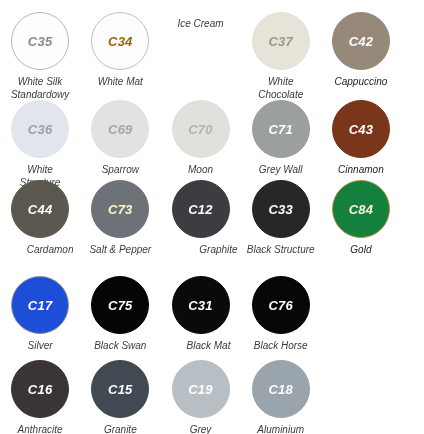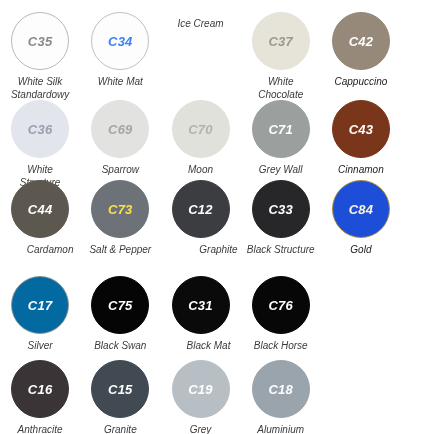--- a/index.html
+++ b/index.html
@@ -76,21 +76,21 @@
     <div class="swatch-row" style="top: 12px;">
       <div class="swatch-cell">
         <div class="swatch-circle" style="background: rgb(253, 253, 253); border: 1px solid rgb(185, 185, 185);">
           <span class="swatch-code" style="color: rgb(138, 138, 138);">C35</span>
         </div>
         <div class="swatch-label" style="color: rgb(59, 59, 59);">White Silk
 Standardowy</div>
       </div>
       <div class="swatch-cell">
         <div class="swatch-circle" style="background: rgb(253, 253, 253); border: 1px solid rgb(192, 192, 192);">
-          <span class="swatch-code" style="color: #3b82f6;">C34</span>
+          <span class="swatch-code" style="color: #a16207;">C34</span>
         </div>
         <div class="swatch-label" style="color: rgb(59, 59, 59);">White Mat</div>
       </div>
       <div class="swatch-cell">
         <div class="swatch-label" style="color: rgb(59, 59, 59);">Ice Cream</div>
       </div>
       <div class="swatch-cell">
         <div class="swatch-circle" style="background: rgb(230, 227, 217); border: 1px solid rgb(230, 227, 217);">
           <span class="swatch-code" style="color: rgb(154, 152, 144);">C37</span>
         </div>
@@ -139,46 +139,46 @@
     </div>
     <div class="swatch-row" style="top: 180px;">
       <div class="swatch-cell">
         <div class="swatch-circle" style="background: rgb(93, 88, 79); border: 1px solid rgb(93, 88, 79);">
           <span class="swatch-code" style="color: rgb(255, 255, 255);">C44</span>
         </div>
         <div class="swatch-label" style="color: rgb(59, 59, 59); margin-left: 20px;">Cardamon</div>
       </div>
       <div class="swatch-cell">
         <div class="swatch-circle" style="background: rgb(108, 114, 120); border: 1px solid rgb(108, 114, 120);">
-          <span class="swatch-code" style="color: #fde047;">C73</span>
+          <span class="swatch-code" style="color: #fef9c3;">C73</span>
         </div>
         <div class="swatch-label" style="color: rgb(59, 59, 59);">Salt &amp; Pepper</div>
       </div>
       <div class="swatch-cell">
         <div class="swatch-circle" style="background: rgb(59, 61, 64); border: 1px solid rgb(59, 61, 64);">
           <span class="swatch-code" style="color: rgb(255, 255, 255);">C12</span>
         </div>
         <div class="swatch-label" style="color: rgb(59, 59, 59); padding-left: 36px;">Graphite</div>
       </div>
       <div class="swatch-cell">
         <div class="swatch-circle" style="background: rgb(39, 39, 42); border: 1px solid rgb(39, 39, 42);">
           <span class="swatch-code" style="color: rgb(255, 255, 255);">C33</span>
         </div>
         <div class="swatch-label" style="color: rgb(59, 59, 59);">Black Structure</div>
       </div>
       <div class="swatch-cell">
-        <div class="swatch-circle" style="background: #1d4ed8; border: 1px solid rgb(174, 143, 64);">
+        <div class="swatch-circle" style="background: #15803d; border: 1px solid rgb(174, 143, 64);">
           <span class="swatch-code" style="color: rgb(253, 245, 224);">C84</span>
         </div>
         <div class="swatch-label" style="color: rgb(27, 27, 27);">Gold</div>
       </div>
     </div>
     <div class="swatch-row" style="top: 276px;">
       <div class="swatch-cell">
-        <div class="swatch-circle" style="background: #0369a1; border: 1px solid rgb(141, 150, 153);">
+        <div class="swatch-circle" style="background: #1d4ed8; border: 1px solid rgb(141, 150, 153);">
           <span class="swatch-code" style="color: rgb(255, 255, 255);">C17</span>
         </div>
         <div class="swatch-label" style="color: rgb(59, 59, 59);">Silver</div>
       </div>
       <div class="swatch-cell">
         <div class="swatch-circle" style="background: rgb(5, 5, 5); border: 1px solid rgb(5, 5, 5);">
           <span class="swatch-code" style="color: rgb(255, 255, 255);">C75</span>
         </div>
         <div class="swatch-label" style="color: rgb(59, 59, 59);">Black Swan</div>
       </div>

